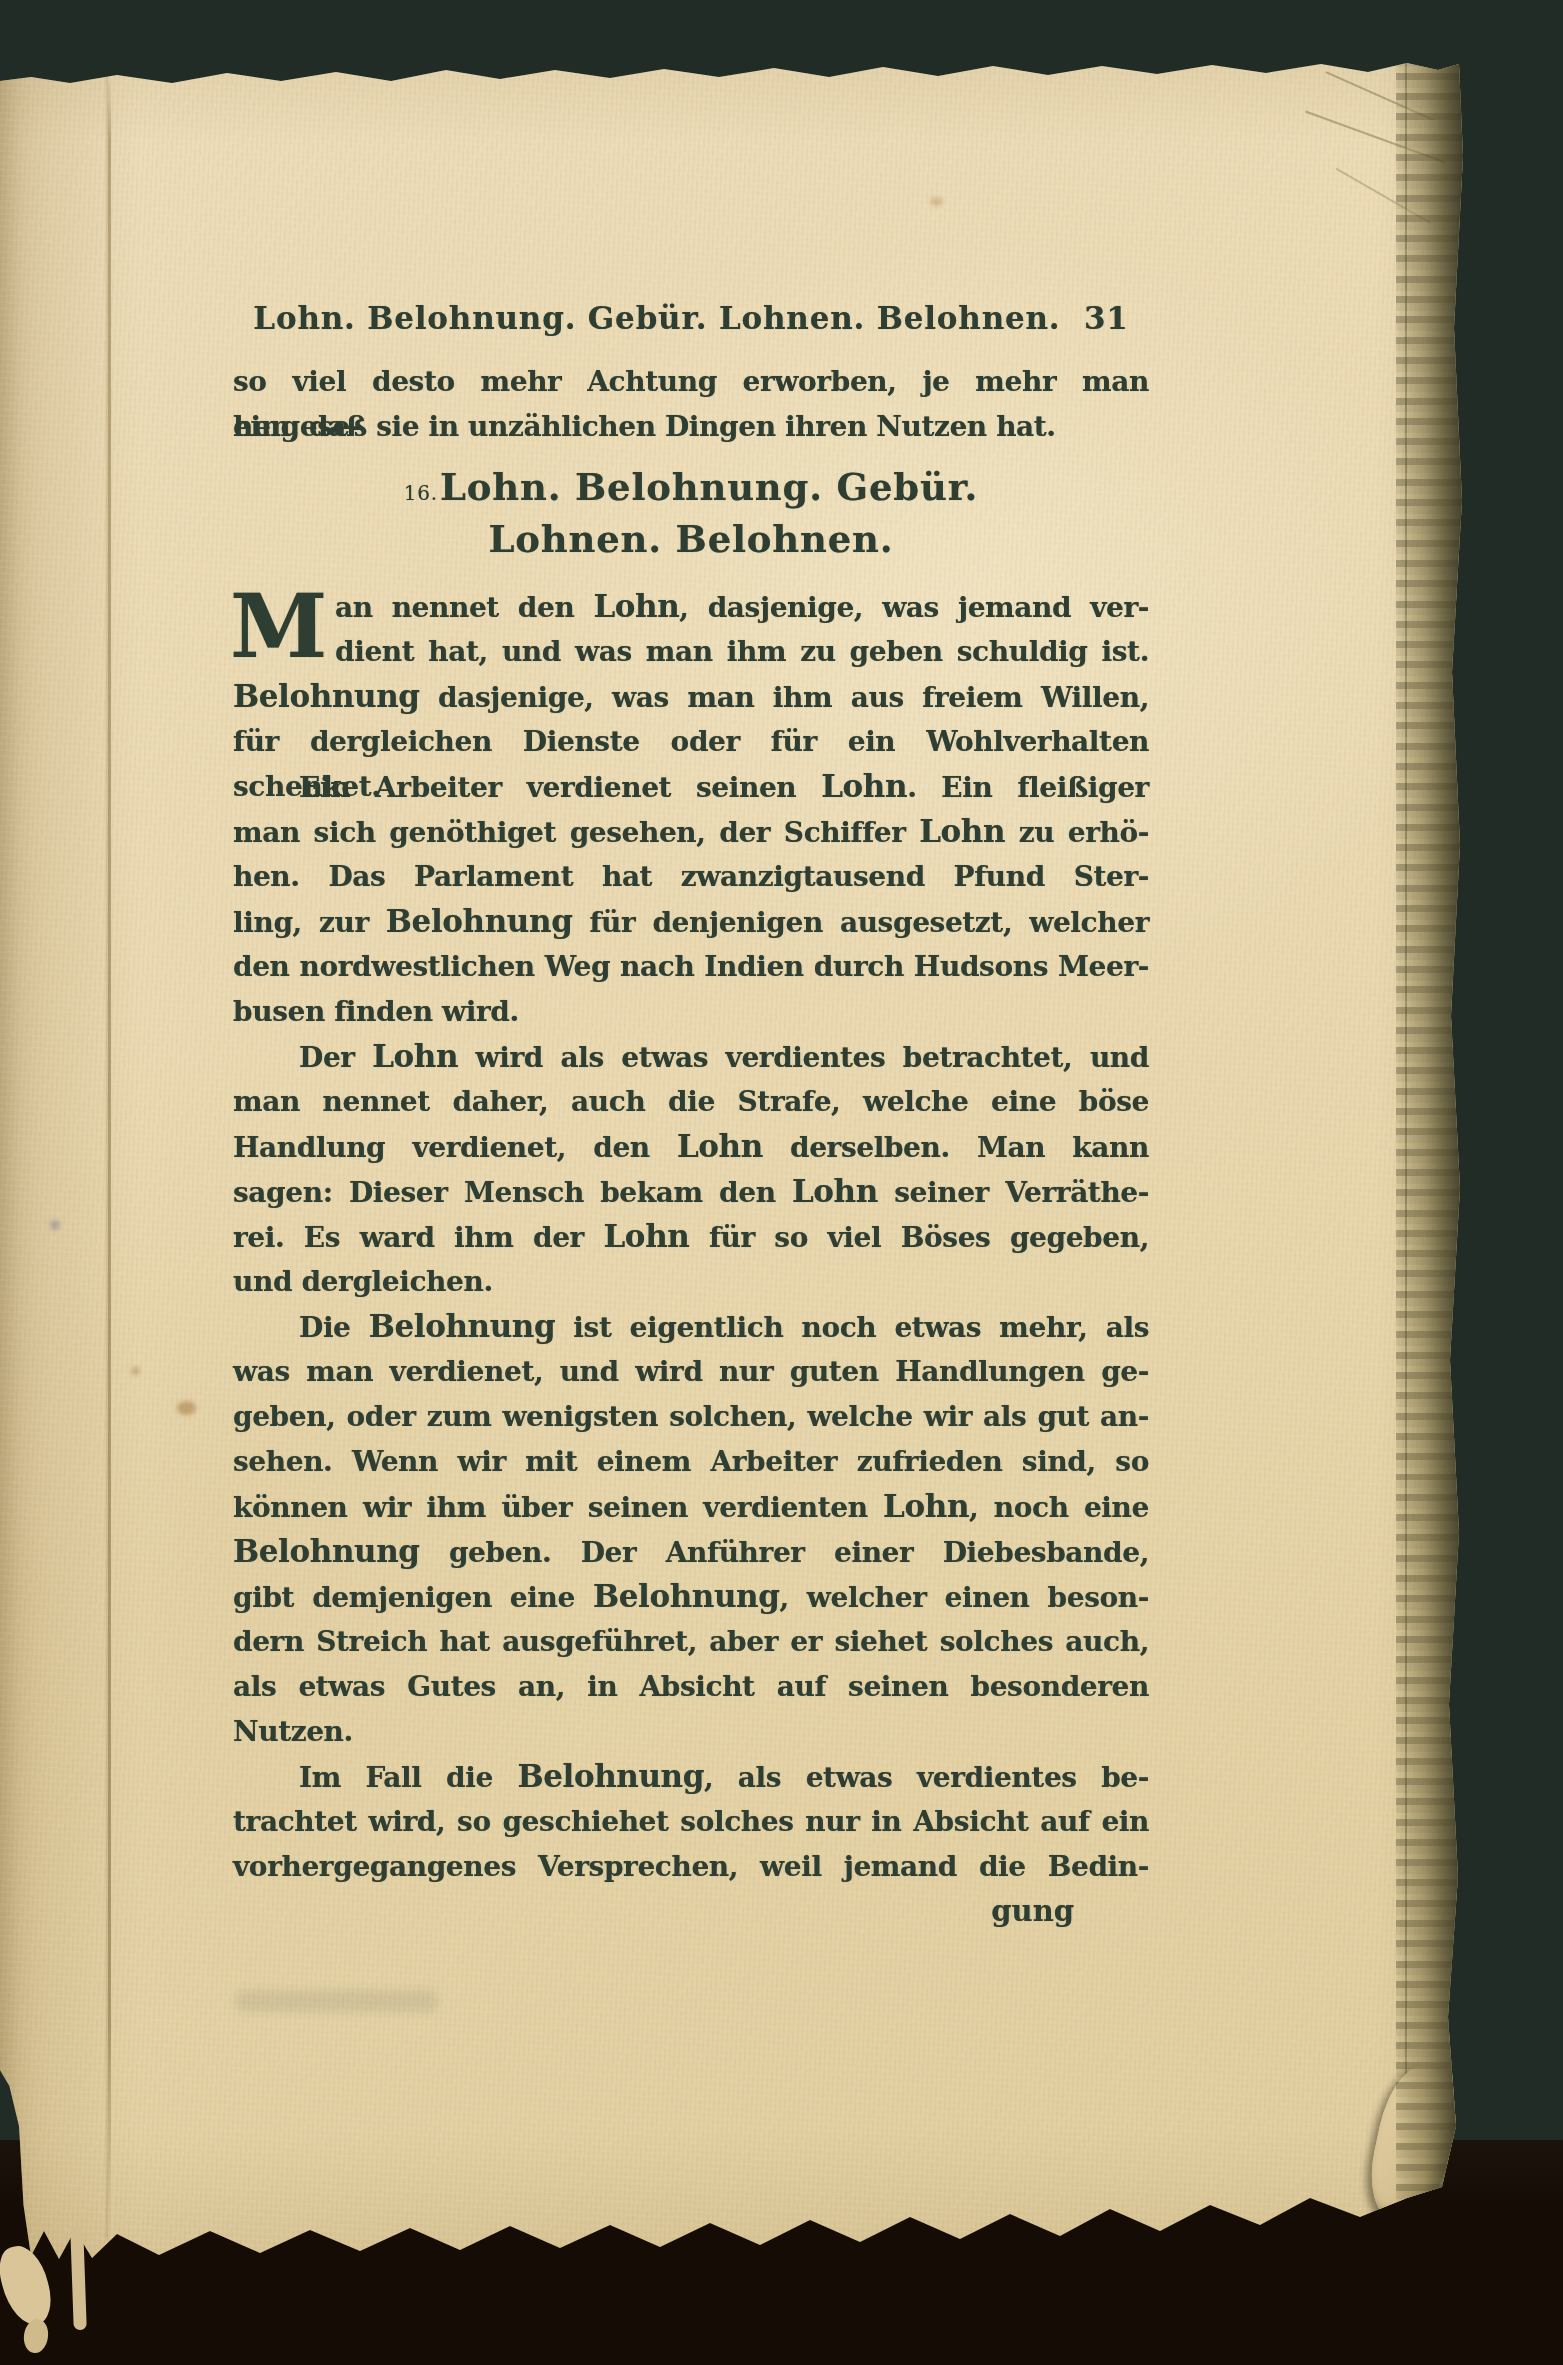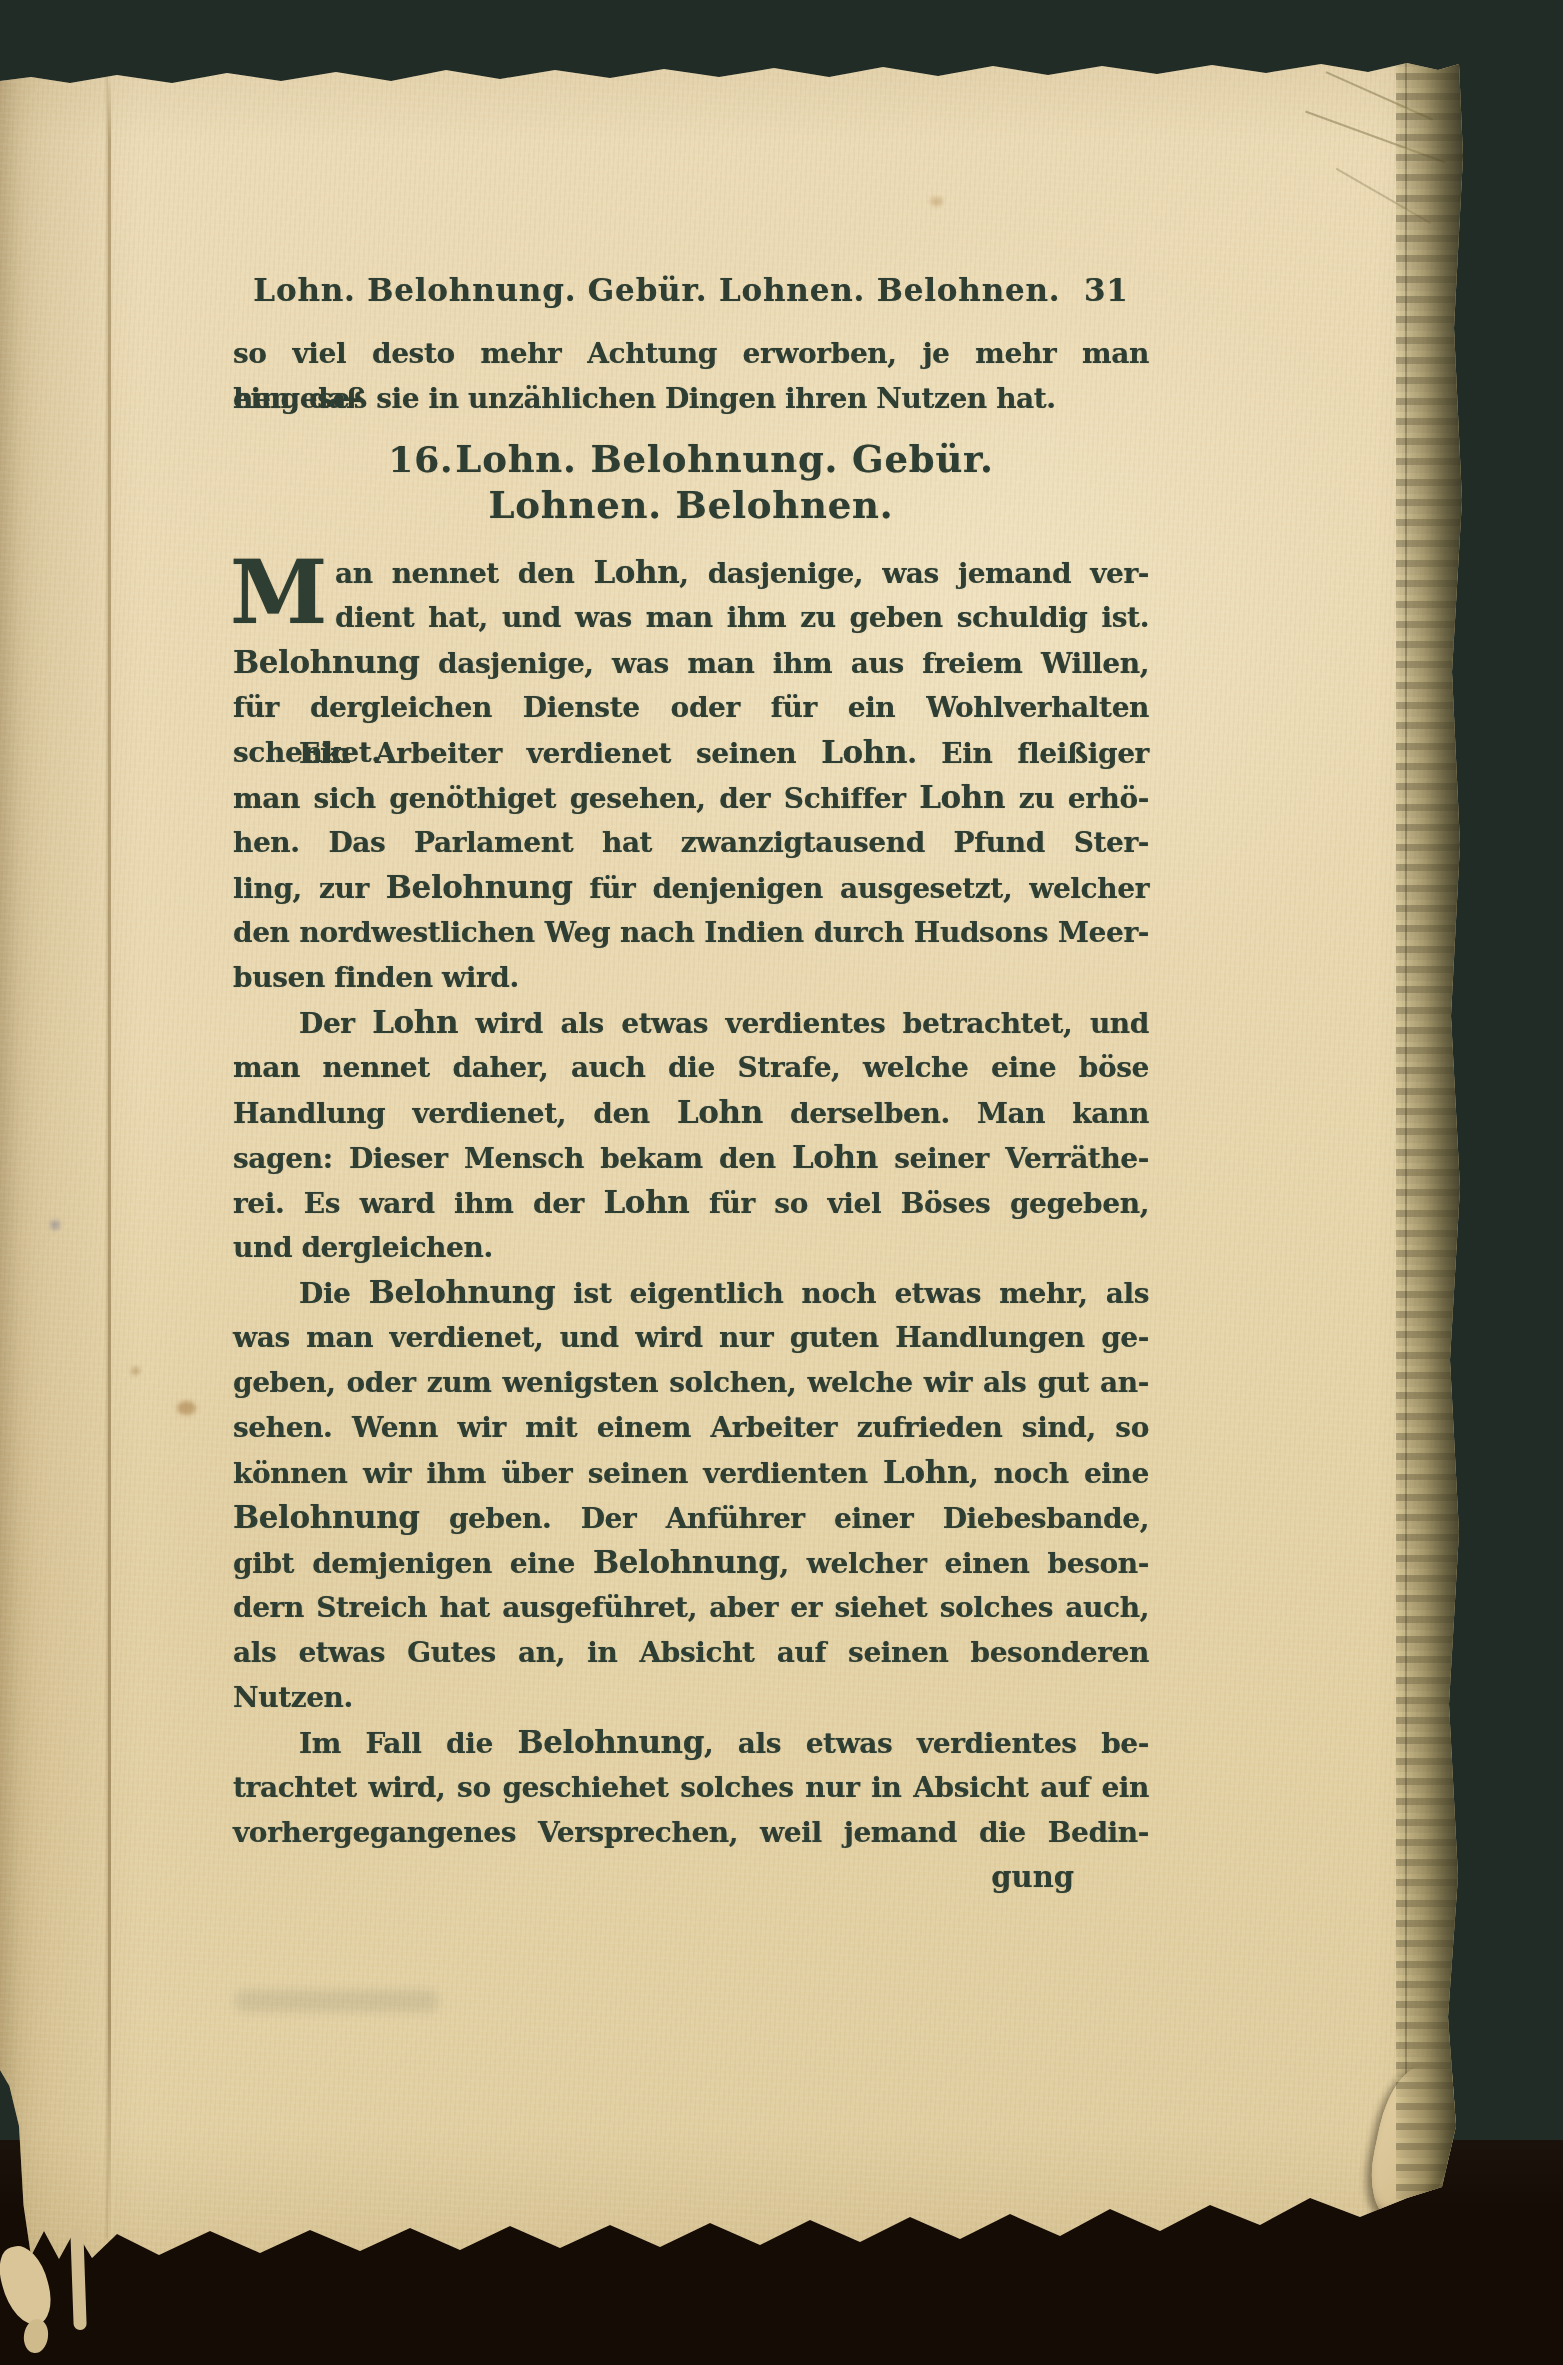--- a/index.html
+++ b/index.html
@@ -68,28 +68,28 @@
   .sp2{left:50px;top:1220px;width:10.2px;height:10.2px;background:rgba(90,95,140,0.35);}
   .sp3{left:930px;top:197px;width:12.5px;height:9.4px;background:rgba(150,100,40,0.28);}
   .sp4{left:131px;top:1367px;width:9.4px;height:7.8px;background:rgba(130,85,30,0.30);}
   .ghost{position:absolute;left:235px;top:1990px;width:203px;height:22px;
     background:rgba(80,85,70,0.12);filter:blur(4.7px);border-radius:9.4px;}
   .torn-bit{position:absolute;}
   .t1{left:3.1px;top:2245px;width:45px;height:81px;background:#d9c598;border-radius:40% 55% 45% 60%;transform:rotate(-14deg);}
   .t2{left:23.5px;top:2319px;width:23.5px;height:34px;background:#cfba8c;border-radius:50%;transform:rotate(8deg);}
   .t3{left:72px;top:2228px;width:12.5px;height:102px;background:#d2bd90;border-radius:6.3px;transform:rotate(-2deg);}
   
-  #textblock{position:absolute;left:233px;top:267px;width:916px;
+  #textblock{position:absolute;left:233px;top:295px;width:916px;
     text-shadow:0 0 0.8px rgba(47,62,50,0.55);}
   #running-header{display:flex;justify-content:center;align-items:baseline;gap:23.5px;
     font-size:31px;line-height:46px;font-weight:bold;letter-spacing:0.8px;}
   #intro-para{margin-top:18px;}
   #section-heading{margin-top:15px;margin-bottom:22px;text-align:center;
     font-weight:bold;font-size:37px;line-height:46px;letter-spacing:0.8px;}
-  .h-num{font-size:36px;font-weight:bold;margin-right:2px;}
+  .h-num{font-size:20px;font-weight:normal;margin-right:2px;}
   .para{position:relative;}
   .line{font-size:28px;line-height:45px;height:45px;font-weight:bold;letter-spacing:-0.4px;
     text-align:justify;text-align-last:justify;}
   .line.endline{text-align-last:left;}
   .line.indent{text-indent:66px;}
   .line.dcpad{padding-left:102px;}
   .kw{font-size:31px;}
   .dropcap{position:absolute;left:-3.1px;top:-1.6px;font-size:88px;line-height:88px;font-weight:bold;}
   #catchword{font-size:29px;line-height:45px;font-weight:bold;text-align:right;padding-right:75px;}
 </style>

